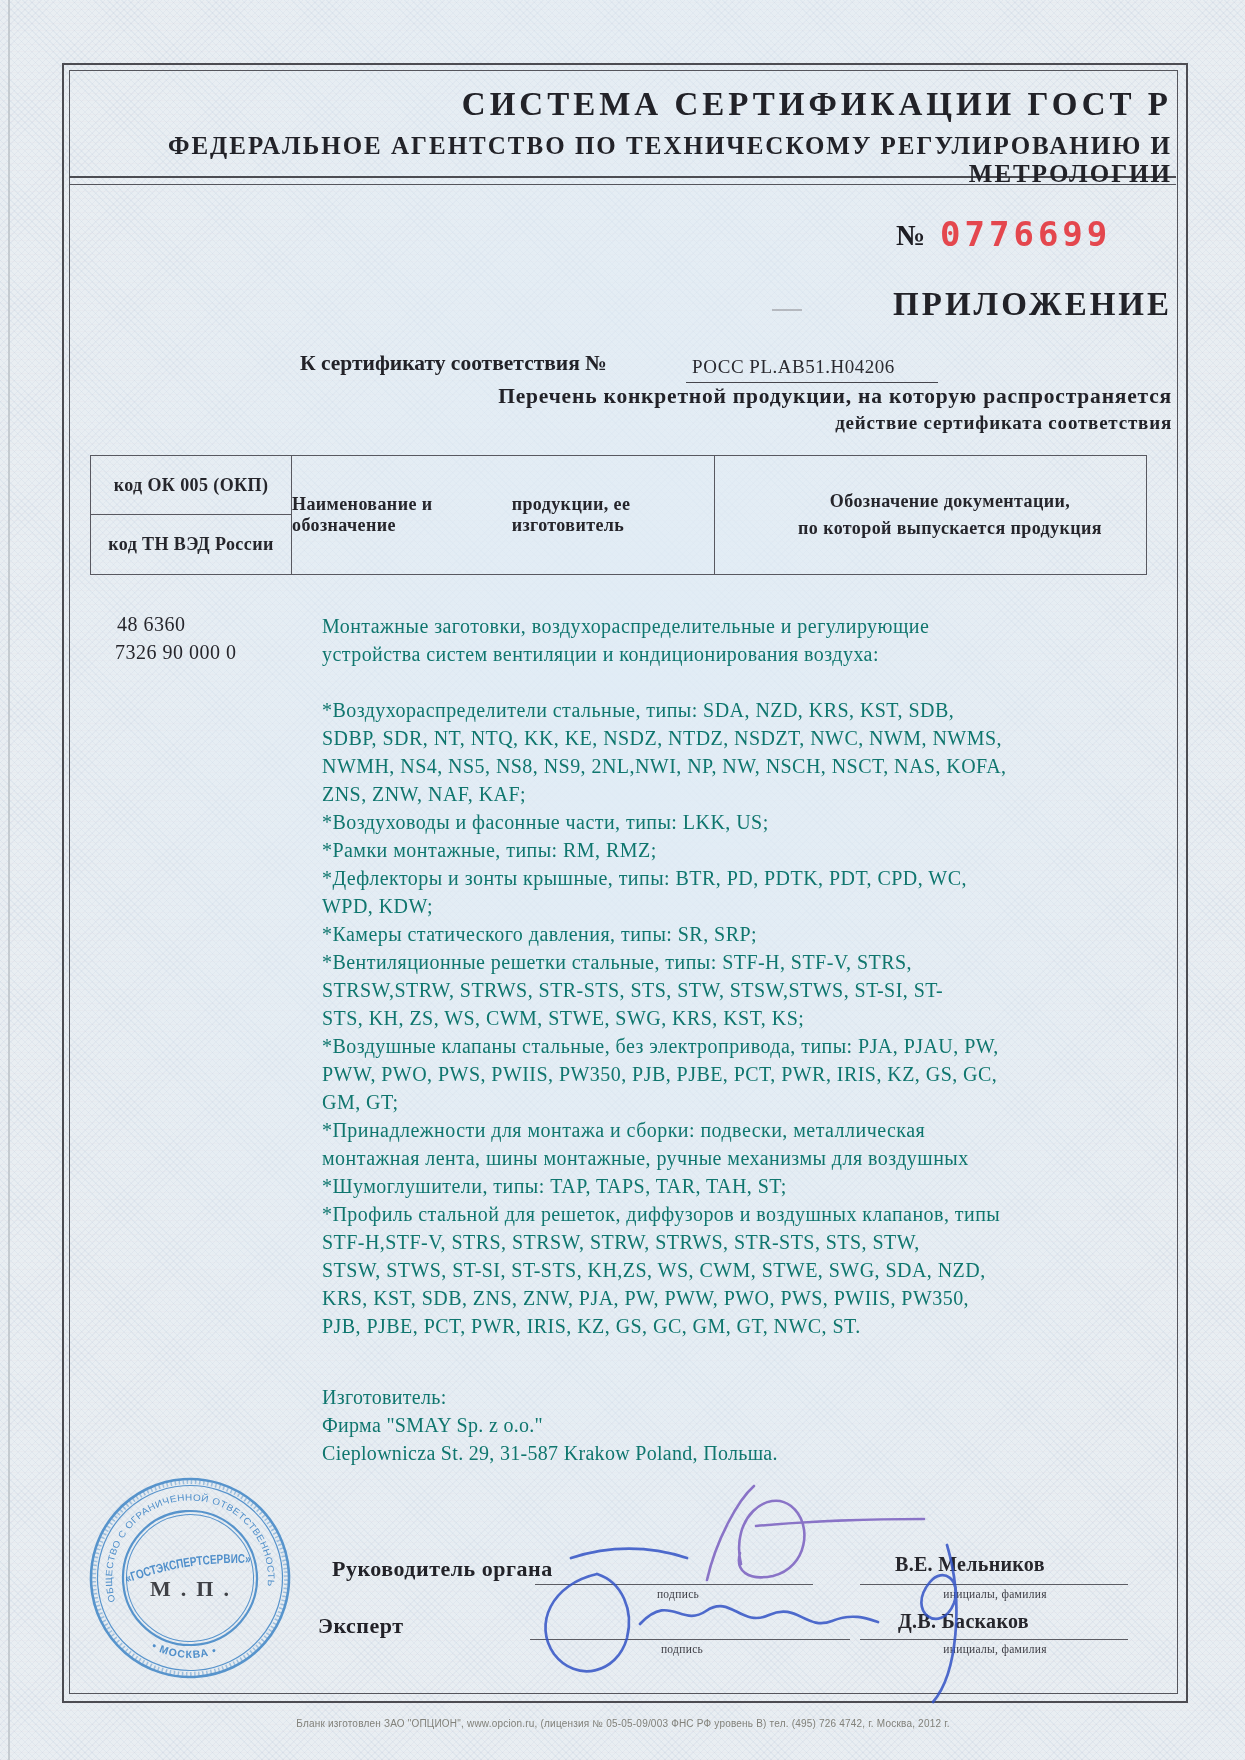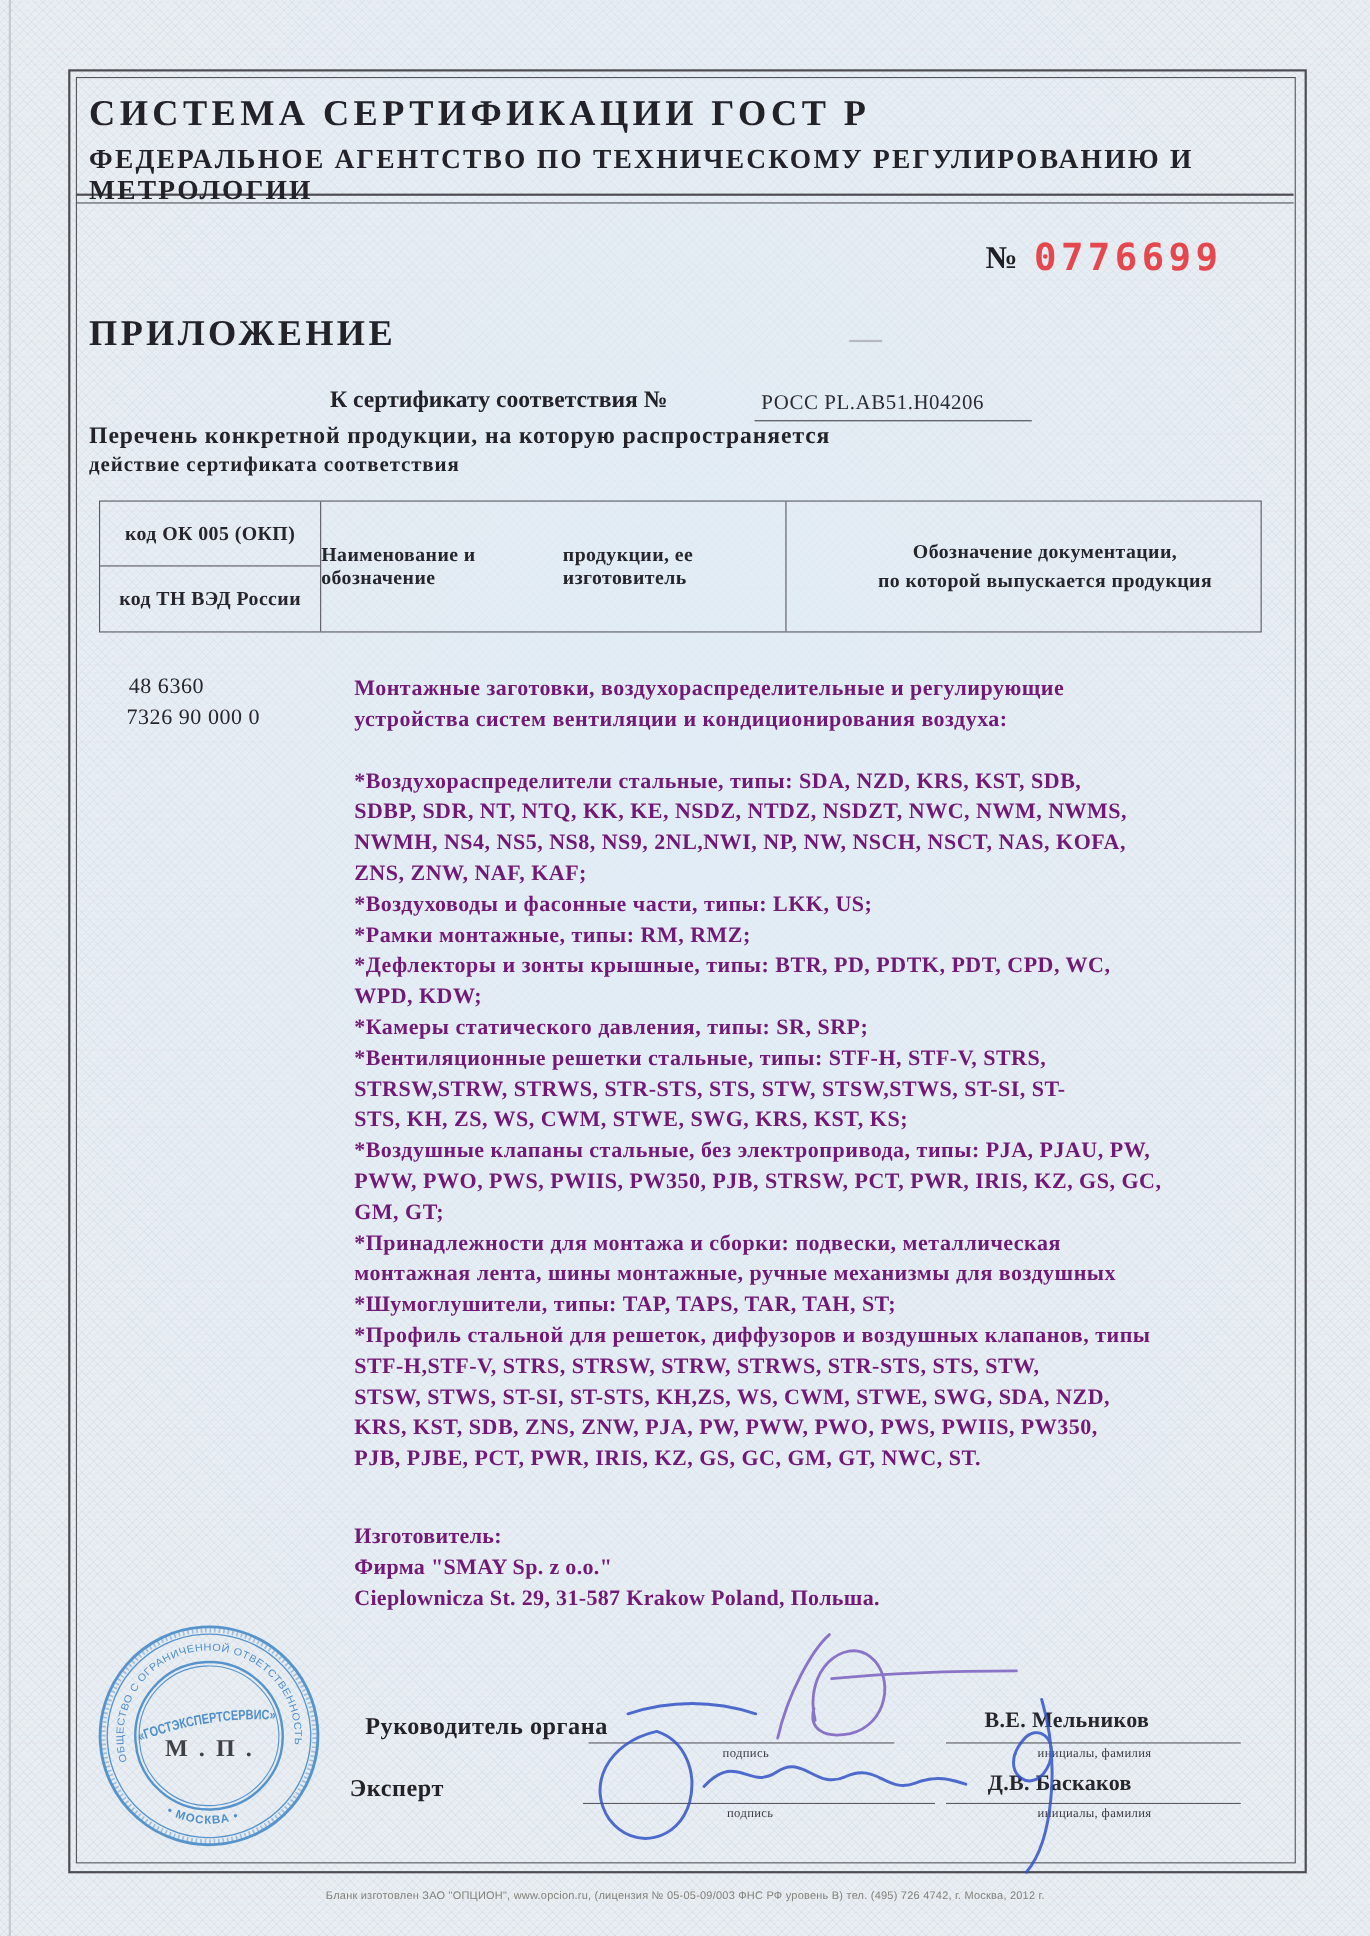--- a/index.html
+++ b/index.html
@@ -12,21 +12,21 @@
       radial-gradient(ellipse at 50% 42%, rgba(224,236,246,.95), rgba(224,236,246,0) 72%),
       repeating-linear-gradient(45deg, rgba(140,170,200,.10) 0 1px, transparent 1px 5px),
       repeating-linear-gradient(-45deg, rgba(150,160,195,.09) 0 1px, transparent 1px 5px),
       repeating-linear-gradient(0deg, rgba(205,150,165,.04) 0 1px, transparent 1px 7px);
   }
   .abs{position:absolute;}
   .edge{left:8px;top:0;width:2px;height:1760px;background:#aab0b6;opacity:.55;}
   .frame-outer{left:62px;top:63px;width:1122px;height:1636px;border:2px solid #4c4c52;}
   .frame-inner{left:69px;top:70px;width:1107px;height:1622px;border:1px solid #55555c;}
   .header-rule{left:69px;top:176px;width:1107px;height:6px;border-top:2px solid #4c4c52;border-bottom:1px solid #55555c;}
-  .t-center{left:69px;width:1107px;text-align:left;padding-left:12px;}
+  .t-center{left:53px;width:1107px;text-align:right;padding-left:12px;}
   .title1{top:86px;font-size:33px;font-weight:bold;letter-spacing:4px;color:#222228;}
   .title2{top:132px;font-size:25px;font-weight:bold;letter-spacing:2px;color:#222228;}
   .num-label{left:896px;top:219px;font-size:29px;font-weight:bold;color:#1e1e24;}
   .num-red{left:940px;top:214px;font-size:34px;font-weight:bold;letter-spacing:4px;
            font-family:"DejaVu Sans Mono",monospace;}
   .doc-title{top:286px;font-size:33px;font-weight:bold;letter-spacing:3px;color:#222228;}
   .doc-dash{left:772px;top:309px;width:30px;height:2px;background:#8f9096;opacity:.55;}
   .cert-label{left:300px;top:351px;font-size:21.5px;font-weight:bold;color:#222228;}
   .cert-value{left:692px;top:356px;font-size:19px;letter-spacing:.5px;color:#2a2a30;}
   .cert-line{left:686px;top:382px;width:252px;height:1px;background:#45454c;}
@@ -40,21 +40,21 @@
   .tbl .c1b{position:absolute;left:0;top:59px;width:100%;height:58px;display:flex;align-items:center;justify-content:center;}
   .tbl .c2{position:absolute;left:201px;top:0;width:422px;height:100%;border-right:1.5px solid #585860;
            display:flex;flex-direction:row;align-items:center;justify-content:center;gap:6px;}
   .tbl .c3{position:absolute;left:625px;top:0;width:430px;height:100%;
            display:flex;flex-direction:column;align-items:center;justify-content:center;gap:6px;padding-left:19px;}
   .th{font-size:18px;font-weight:bold;letter-spacing:.4px;color:#25252b;}
 
   .code1{left:117px;top:613px;font-size:20px;letter-spacing:.5px;}
   .code2{left:115px;top:641px;font-size:20px;letter-spacing:.5px;}
   .bodyblock{left:322px;top:612px;width:790px;}
-  .body-line{height:28px;line-height:28px;font-size:20px;letter-spacing:.45px;white-space:nowrap;color:#701a75;font-weight:bold;}
+  .body-line{height:28px;line-height:28px;font-size:20px;letter-spacing:.45px;white-space:nowrap;color:#0f766e;}
   .mfr{left:322px;top:1383px;width:700px;}
   .mfr .body-line{letter-spacing:.3px;}
 
   .mp-mark{left:150px;top:1576px;font-size:22px;font-weight:bold;letter-spacing:10px;color:#17171c;opacity:.8;z-index:1;}
   .stamp-wrap{left:86px;top:1474px;width:208px;height:208px;z-index:2;transform:rotate(-4deg);}
   .sig-overlay{left:500px;top:1462px;width:580px;height:270px;z-index:3;pointer-events:none;}
 
   .role1{left:318px;top:1556px;font-size:22px;font-weight:bold;letter-spacing:.5px;color:#222228;margin-left:14px;}
   .role2{left:318px;top:1613px;font-size:22px;font-weight:bold;letter-spacing:.5px;color:#222228;}
   .sigline1{left:535px;top:1584px;width:278px;height:1px;background:#5b5b62;}
@@ -128,21 +128,21 @@
     <div class="body-line">ZNS, ZNW, NAF, KAF;</div>
     <div class="body-line">*Воздуховоды и фасонные части, типы: LKK, US;</div>
     <div class="body-line">*Рамки монтажные, типы: RM, RMZ;</div>
     <div class="body-line">*Дефлекторы и зонты крышные, типы: BTR, PD, PDTK, PDT, CPD, WC,</div>
     <div class="body-line">WPD, KDW;</div>
     <div class="body-line">*Камеры статического давления, типы: SR, SRP;</div>
     <div class="body-line">*Вентиляционные решетки стальные, типы: STF-H, STF-V, STRS,</div>
     <div class="body-line">STRSW,STRW, STRWS, STR-STS, STS, STW, STSW,STWS, ST-SI, ST-</div>
     <div class="body-line">STS, KH, ZS, WS, CWM, STWE, SWG, KRS, KST, KS;</div>
     <div class="body-line">*Воздушные клапаны стальные, без электропривода, типы: PJA, PJAU, PW,</div>
-    <div class="body-line">PWW, PWO, PWS, PWIIS, PW350, PJB, STRSW, PCT, PWR, IRIS, KZ, GS, GC,</div>
+    <div class="body-line">PWW, PWO, PWS, PWIIS, PW350, PJB, PJBE, PCT, PWR, IRIS, KZ, GS, GC,</div>
     <div class="body-line">GM, GT;</div>
     <div class="body-line">*Принадлежности для монтажа и сборки: подвески, металлическая</div>
     <div class="body-line">монтажная лента, шины монтажные, ручные механизмы для воздушных</div>
     <div class="body-line">*Шумоглушители, типы: TAP, TAPS, TAR, TAH, ST;</div>
     <div class="body-line">*Профиль стальной для решеток, диффузоров и воздушных клапанов, типы</div>
     <div class="body-line">STF-H,STF-V, STRS, STRSW, STRW, STRWS, STR-STS, STS, STW,</div>
     <div class="body-line">STSW, STWS, ST-SI, ST-STS, KH,ZS, WS, CWM, STWE, SWG, SDA, NZD,</div>
     <div class="body-line">KRS, KST, SDB, ZNS, ZNW, PJA, PW, PWW, PWO, PWS, PWIIS, PW350,</div>
     <div class="body-line">PJB, PJBE, PCT, PWR, IRIS, KZ, GS, GC, GM, GT, NWC, ST.</div>
   </div>

